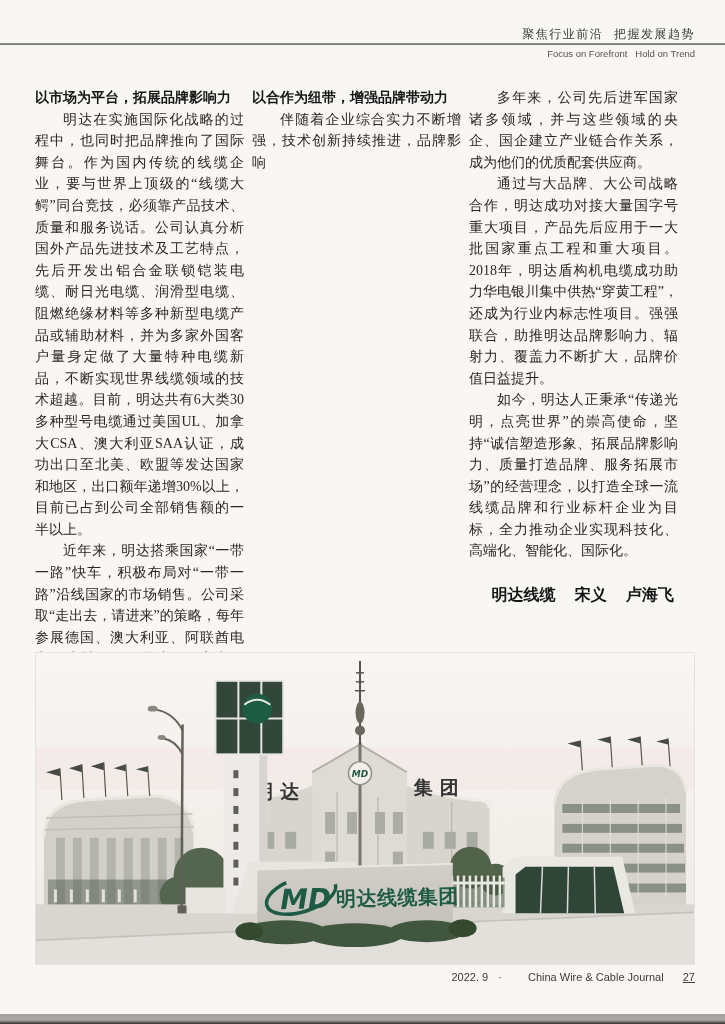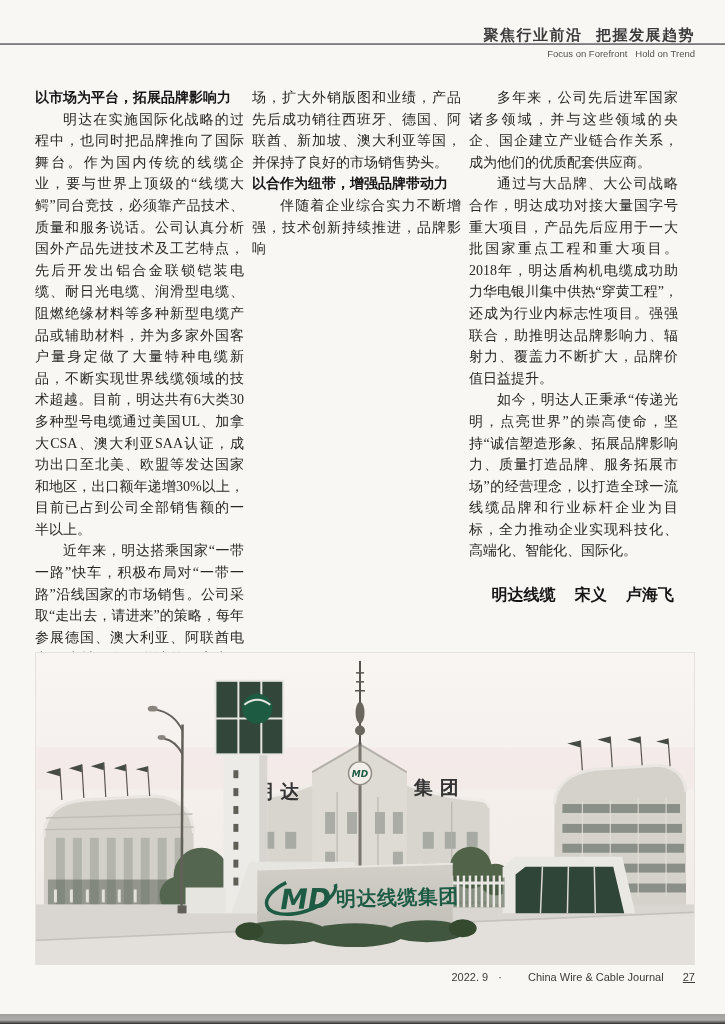--- a/index.html
+++ b/index.html
@@ -7,21 +7,21 @@
     width:725px;height:1024px;position:relative;overflow:hidden;
     background:#f9f7f4;
     font-family:"Liberation Serif","DejaVu Serif",serif;
   }
   .page{position:absolute;inset:0;}
 
   
   .hdr-zh{
     position:absolute;top:26px;right:30px;
     font-family:"DejaVu Sans","Liberation Sans",sans-serif;
-    font-weight:bold;font-size:15px;color:#3b3b3b;
+    font-weight:normal;font-size:12px;color:#3b3b3b;
     letter-spacing:1.5px;white-space:pre;
   }
   .hdr-rule{
     position:absolute;top:43px;left:0;width:100%;height:2px;
     background:linear-gradient(to bottom,#9b9b9b,#6f6f6f);
   }
   .hdr-en{
     position:absolute;top:48px;right:30px;
     font-family:Liberation Sans, sans-serif;
     font-size:9.5px;color:#55524f;white-space:pre;
@@ -81,21 +81,20 @@
   <div class="hdr-rule"></div>
   <div class="hdr-en">Focus on Forefront   Hold on Trend</div>
 
   <div class="columns">
     <div class="col">
       <h3>以市场为平台，拓展品牌影响力</h3>
       <p>明达在实施国际化战略的过程中，也同时把品牌推向了国际舞台。作为国内传统的线缆企业，要与世界上顶级的“线缆大鳄”同台竞技，必须靠产品技术、质量和服务说话。公司认真分析国外产品先进技术及工艺特点，先后开发出铝合金联锁铠装电缆、耐日光电缆、润滑型电缆、阻燃绝缘材料等多种新型电缆产品或辅助材料，并为多家外国客户量身定做了大量特种电缆新品，不断实现世界线缆领域的技术超越。目前，明达共有6大类30多种型号电缆通过美国UL、加拿大CSA、澳大利亚SAA认证，成功出口至北美、欧盟等发达国家和地区，出口额年递增30%以上，目前已占到公司全部销售额的一半以上。</p>
       <p>近年来，明达搭乘国家“一带一路”快车，积极布局对“一带一路”沿线国家的市场销售。公司采取“走出去，请进来”的策略，每年参展德国、澳大利亚、阿联酋电力、建材展会，邀请外国客商到公司参观考察，不断拓展新的国外市</p>
     </div>
     <div class="col">
-      <p class="cont">场，扩大外销版图和业绩，产品先后成功销往西班牙、德国、阿联酋、新加坡、澳大利亚等国，并保持了良好的市场销售势头。</p>
       <h3>以合作为纽带，增强品牌带动力</h3>
       <p>伴随着企业综合实力不断增强，技术创新持续推进，品牌影响</p>
     </div>
     <div class="col">
       <p>多年来，公司先后进军国家诸多领域，并与这些领域的央企、国企建立产业链合作关系，成为他们的优质配套供应商。</p>
       <p>通过与大品牌、大公司战略合作，明达成功对接大量国字号重大项目，产品先后应用于一大批国家重点工程和重大项目。2018年，明达盾构机电缆成功助力华电银川集中供热“穿黄工程”，还成为行业内标志性项目。强强联合，助推明达品牌影响力、辐射力、覆盖力不断扩大，品牌价值日益提升。</p>
       <p>如今，明达人正秉承“传递光明，点亮世界”的崇高使命，坚持“诚信塑造形象、拓展品牌影响力、质量打造品牌、服务拓展市场”的经营理念，以打造全球一流线缆品牌和行业标杆企业为目标，全力推动企业实现科技化、高端化、智能化、国际化。</p>
       <div class="byline">明达线缆  宋义  卢海飞</div>
     </div>
   </div>

